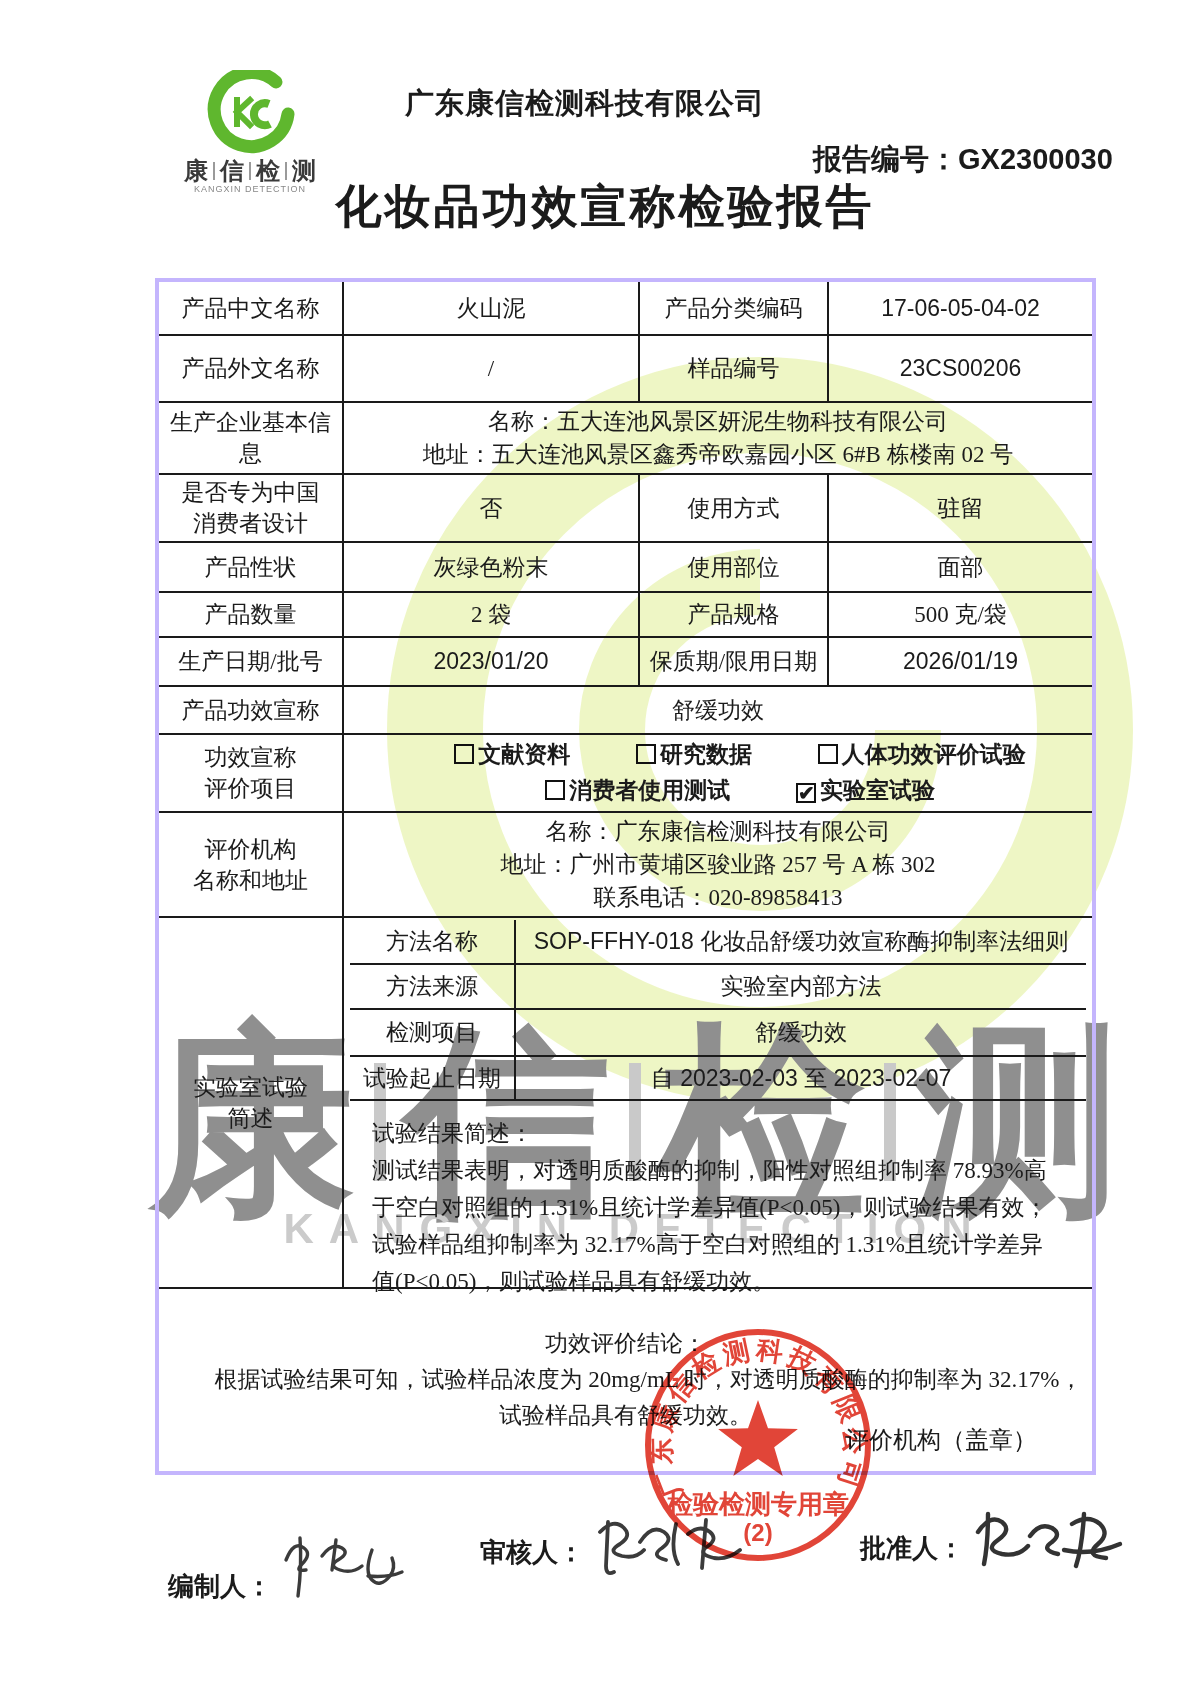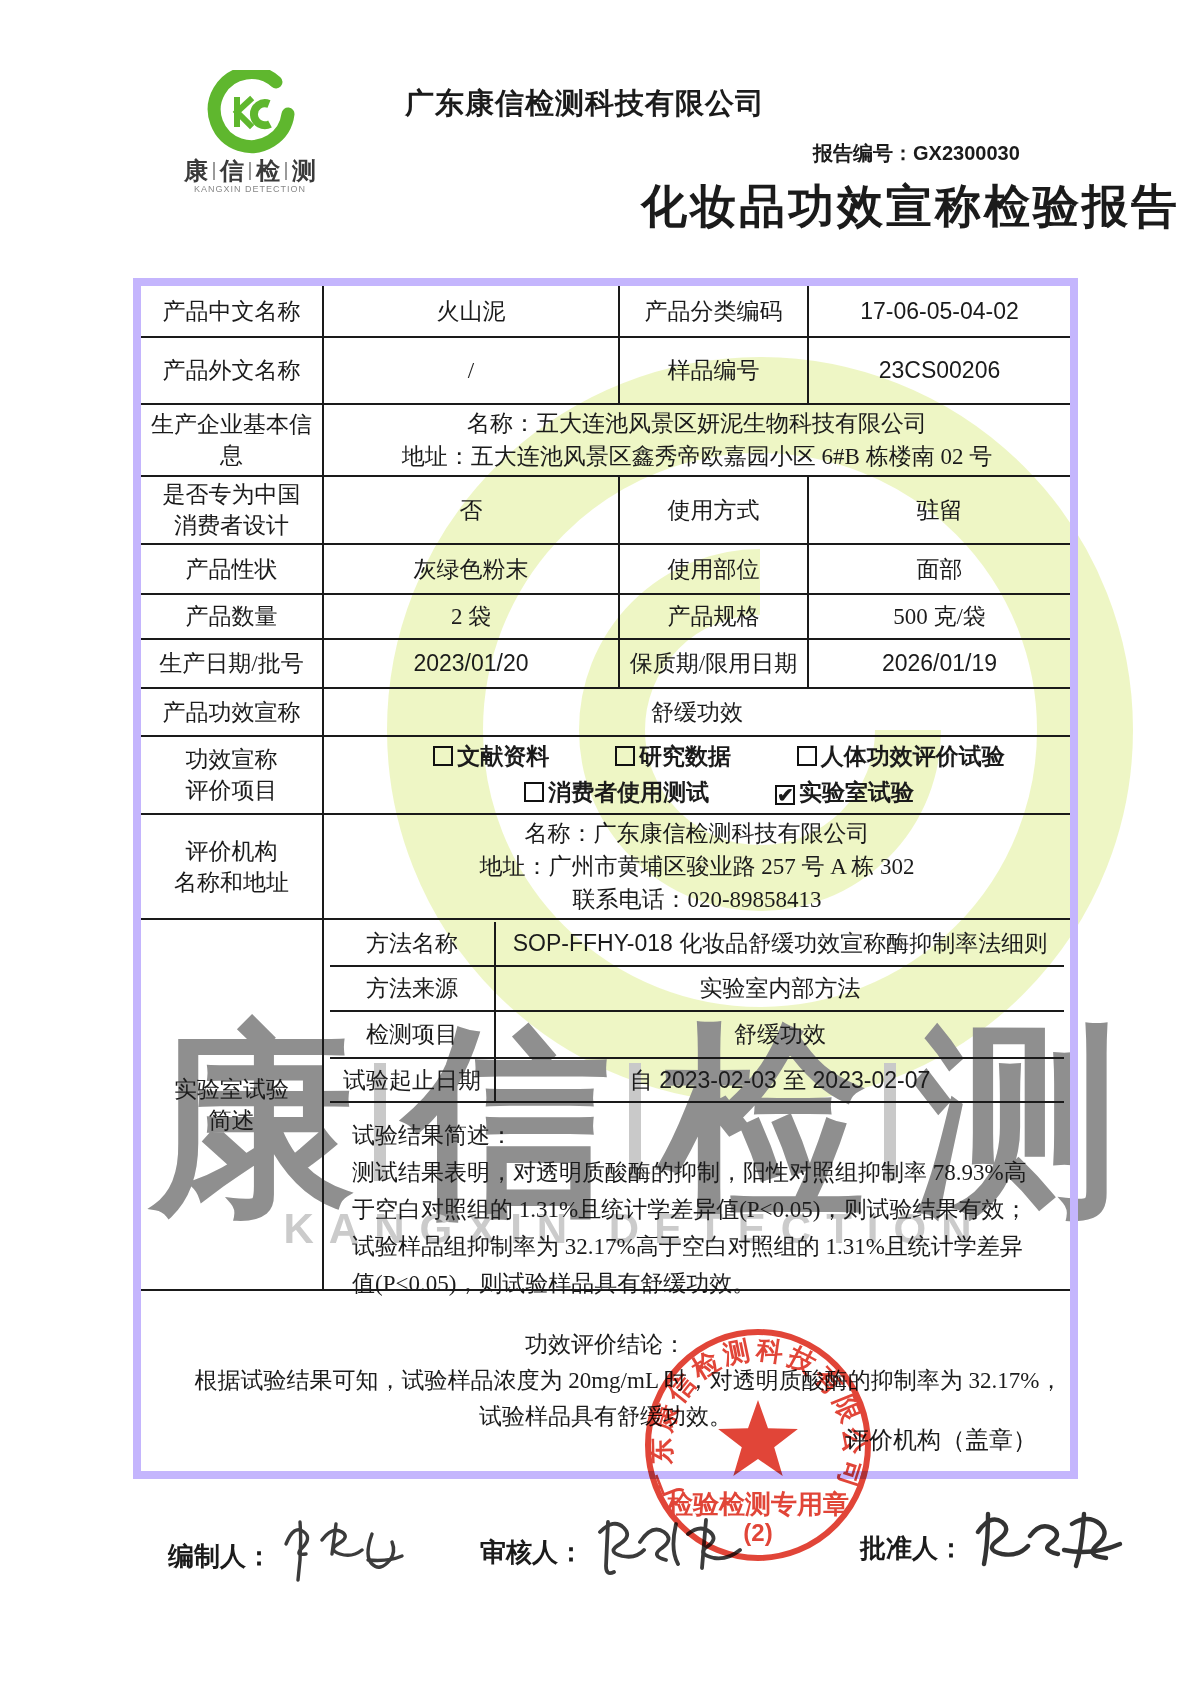--- a/index.html
+++ b/index.html
@@ -22,32 +22,32 @@
   
   .hdr { position:absolute; z-index:1; }
   .logo-svg { left:200px; top:70px; }
   .logo-cn { left:182px; top:155px; width:136px; display:flex; align-items:center;
              justify-content:center; gap:5px; font-size:24px; font-weight:bold; color:#3a3a3a; }
   .logo-cn .lsep { width:2px; height:18px; background:#9a9a9a; }
   .logo-en { left:182px; top:184px; width:136px; text-align:center; font-size:9px;
              letter-spacing:1px; color:#888; font-family:"Liberation Sans",sans-serif; }
   .company { left:0; top:84px; width:1170px; text-align:center; font-size:29px;
              font-weight:bold; letter-spacing:1px; }
-  .report-no { left:813px; top:140px; font-size:20px; font-weight:bold; }
+  .report-no { left:813px; top:140px; font-size:29px; font-weight:bold; }
   .report-no .num { font-family:"Liberation Sans",sans-serif; }
-  .doc-title { left:30px; top:176px; width:1150px; text-align:right; font-size:46px;
+  .doc-title { left:30px; top:176px; width:1150px; text-align:center; font-size:46px;
                font-weight:bold; letter-spacing:3px; }
 
   
   table.report { position:absolute; left:133px; top:278px; width:937px; z-index:1;
                  border-collapse:collapse; table-layout:fixed; background:transparent;
                  font-size:23px; }
   table.report td { border:2px solid #1a1a1a; vertical-align:middle; text-align:center;
                     padding:2px 6px; }
-  table.report { border:8px solid #c4b5fd; }
+  table.report { border:4px solid #c4b5fd;margin-left:22px; }
   td.thick-top { border-top:3px solid #111; }
   td.lab-cell, td.p0 { padding:0; }
   .prewrap { white-space:pre-line; }
   td.lleft { text-align:left; padding-left:20px; line-height:33px; }
   .num { font-family:Liberation Sans, sans-serif; }
 
   
   .cb-line { line-height:36px; text-align:center; }
   .cb-box { display:inline-block; width:20px; height:20px; border:2px solid #111;
             vertical-align:-2px; margin-right:4px; line-height:17px; text-align:center;
@@ -73,21 +73,21 @@
 
   
   .stamp { position:absolute; left:641px; top:1328px; width:234px; height:240px; z-index:3;
            opacity:.88; mix-blend-mode:multiply; pointer-events:none; }
   .stamp svg { position:absolute; left:0; top:0; }
 
   
   .sig-row { position:absolute; left:0; top:1510px; width:1204px; height:90px; z-index:2; }
   .sig-group { position:absolute; display:flex; align-items:center; font-size:26px;
                font-weight:bold; }
-  .sig-g1 { left:168px; top:14px; }
+  .sig-g1 { left:168px; top:30px;align-items:flex-end; }
   .sig-g2 { left:480px; top:10px; }
   .sig-g3 { left:860px; top:6px; }
   .sig-ink { margin-left:4px; margin-top:-14px; }
 </style>
 </head>
 <body>
 
 <div class="page">
 
   <div class="wm-layer">

